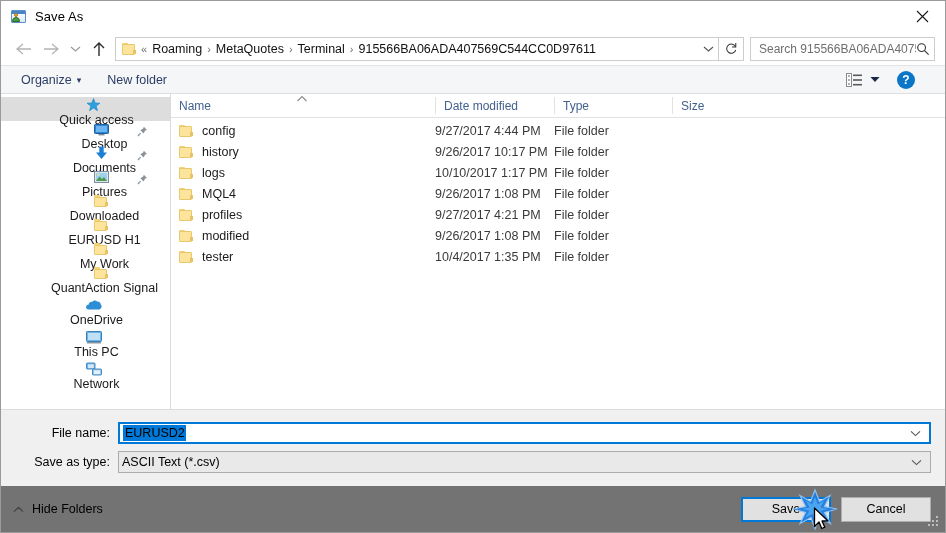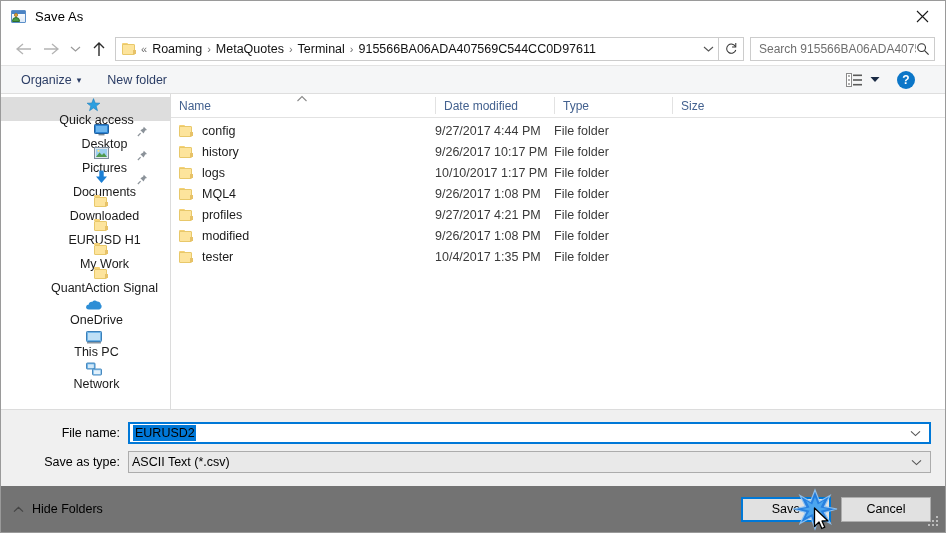--- a/index.html
+++ b/index.html
@@ -190,21 +190,21 @@
   }
   .frow .fname { width: 264px; display: flex; align-items: center; padding-left: 8px; }
   .frow .fname .folder-ico { margin-right: 8px; }
   .frow .fdate { width: 119px; color: #3a3a3a; }
   .frow .ftype { width: 118px; color: #3a3a3a; }
   .frow .fsize { width: 80px; }
 
   
   .formarea {
     background: #f0f0f0; border-top: 1px solid #dcdcdc;
-    padding: 12px 14px 6px 14px;
+    padding: 12px 14px 6px 4px;
   }
   .formrow { display: flex; align-items: center; margin-bottom: 7px; }
   .formlabel {
     width: 113px; text-align: right; padding-right: 8px;
     font-size: 12.5px; color: #000;
   }
   .combo {
     flex: 1 1 auto; height: 22px; display: flex; align-items: center;
     background: #fff; position: relative; padding-left: 3px;
   }
@@ -376,44 +376,44 @@
         <span class="pin">
           <svg width="11" height="11" viewBox="0 0 11 11">
             <path d="M6.8 0.8 L10 4 L8.2 4.6 L6.6 7.4 L3.4 4.2 L6.2 2.6 Z" fill="#8b9299"></path>
             <path d="M3.6 7.2 L0.9 10" stroke="#8b9299" stroke-width="1.2"></path>
           </svg>
         </span>
       </div>
 
       <div class="sb-item sb-l1">
         <span class="ico">
+          <svg width="13" height="14" viewBox="0 0 13 14">
+            <rect x="4.3" y="0.6" width="4.4" height="6.6" fill="#1b7fd4"></rect>
+            <path d="M1 6.6 L12 6.6 L6.5 13 Z" fill="#1b7fd4"></path>
+          </svg>
+        </span>
+        <span>Documents</span>
+        <span class="pin">
+          <svg width="11" height="11" viewBox="0 0 11 11">
+            <path d="M6.8 0.8 L10 4 L8.2 4.6 L6.6 7.4 L3.4 4.2 L6.2 2.6 Z" fill="#8b9299"></path>
+            <path d="M3.6 7.2 L0.9 10" stroke="#8b9299" stroke-width="1.2"></path>
+          </svg>
+        </span>
+      </div>
+
+      <div class="sb-item sb-l1">
+        <span class="ico">
           <svg width="15" height="12" viewBox="0 0 15 12">
             <rect x="0.5" y="0.5" width="14" height="11" fill="#dfe7ee" stroke="#7d8d9c" stroke-width="1"></rect>
             <rect x="2" y="2" width="11" height="8" fill="#9ed0f0"></rect>
             <path d="M2 10 L5.5 5.5 L8 8 L10 6 L13 10 Z" fill="#4f9a4f"></path>
             <circle cx="4.5" cy="3.8" r="1.1" fill="#ffe680"></circle>
           </svg>
         </span>
         <span>Pictures</span>
-        <span class="pin">
-          <svg width="11" height="11" viewBox="0 0 11 11">
-            <path d="M6.8 0.8 L10 4 L8.2 4.6 L6.6 7.4 L3.4 4.2 L6.2 2.6 Z" fill="#8b9299"></path>
-            <path d="M3.6 7.2 L0.9 10" stroke="#8b9299" stroke-width="1.2"></path>
-          </svg>
-        </span>
-      </div>
-
-      <div class="sb-item sb-l1">
-        <span class="ico">
-          <svg width="13" height="14" viewBox="0 0 13 14">
-            <rect x="4.3" y="0.6" width="4.4" height="6.6" fill="#1b7fd4"></rect>
-            <path d="M1 6.6 L12 6.6 L6.5 13 Z" fill="#1b7fd4"></path>
-          </svg>
-        </span>
-        <span>Documents</span>
         <span class="pin">
           <svg width="11" height="11" viewBox="0 0 11 11">
             <path d="M6.8 0.8 L10 4 L8.2 4.6 L6.6 7.4 L3.4 4.2 L6.2 2.6 Z" fill="#8b9299"></path>
             <path d="M3.6 7.2 L0.9 10" stroke="#8b9299" stroke-width="1.2"></path>
           </svg>
         </span>
       </div>
 
       <div class="sb-item sb-l1">
         <span class="ico">

